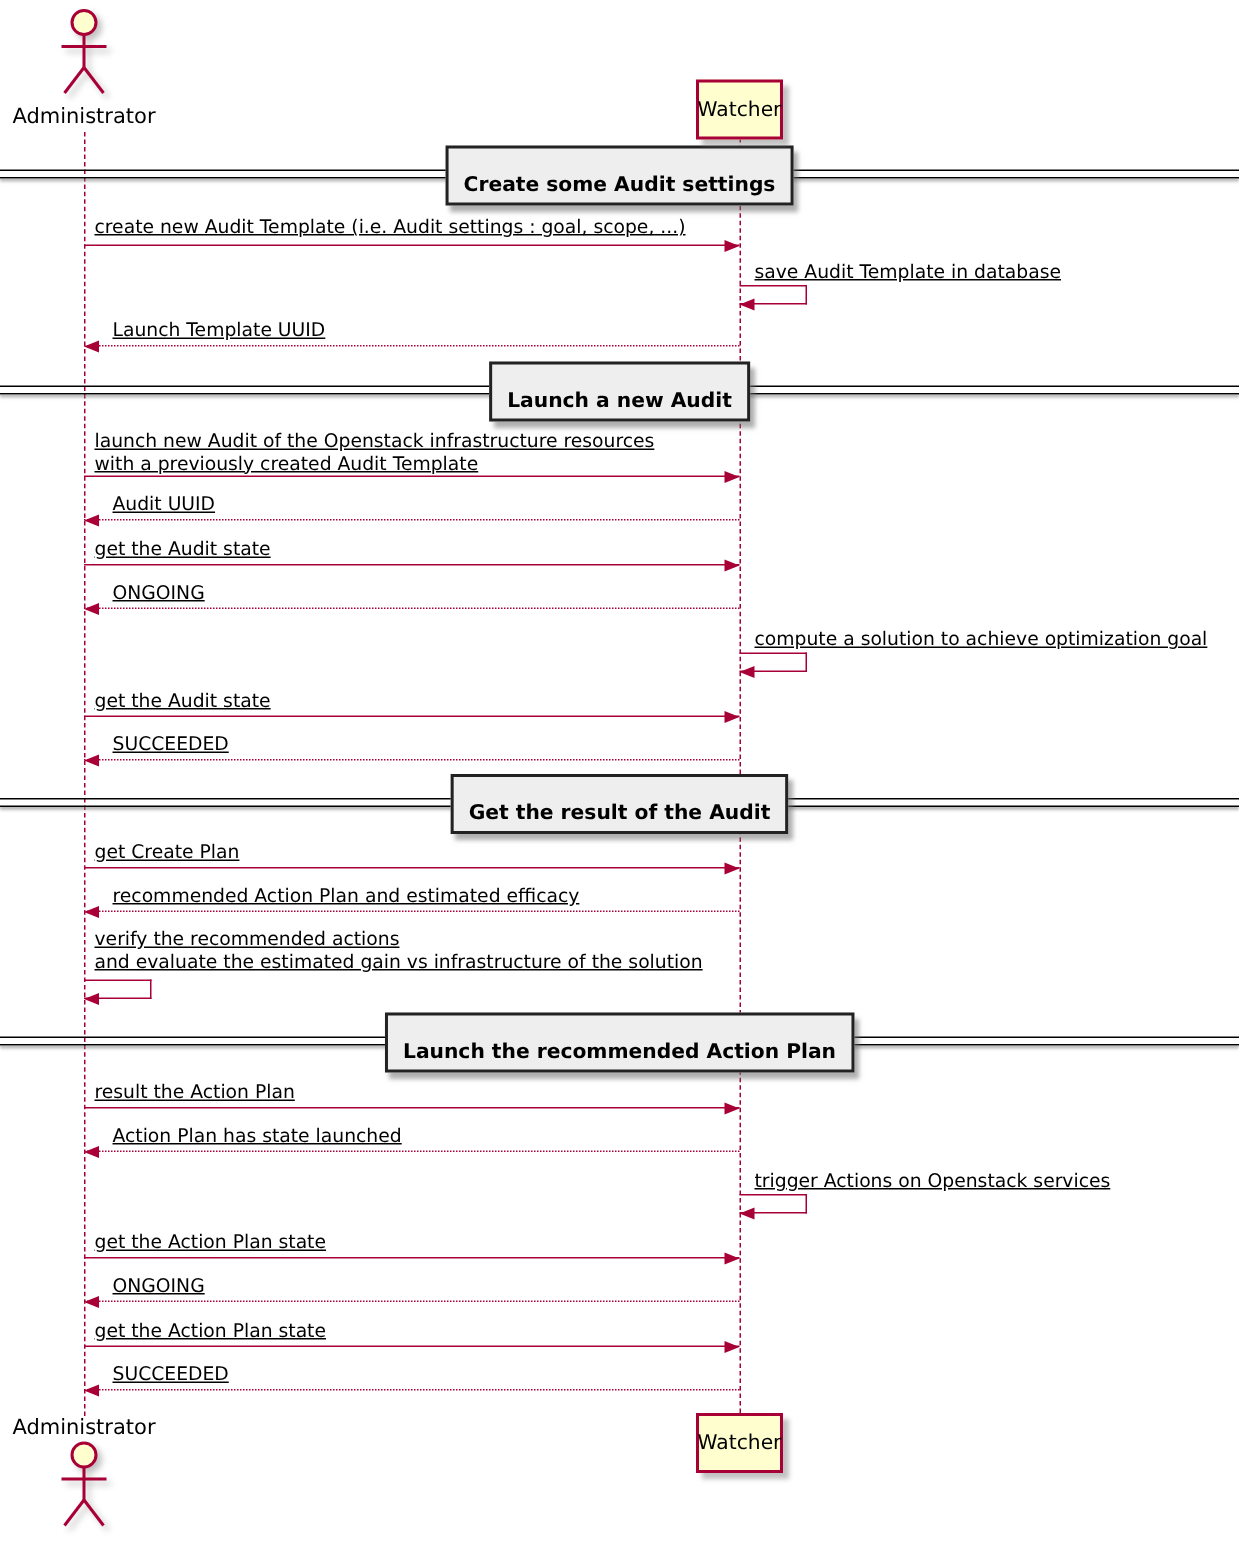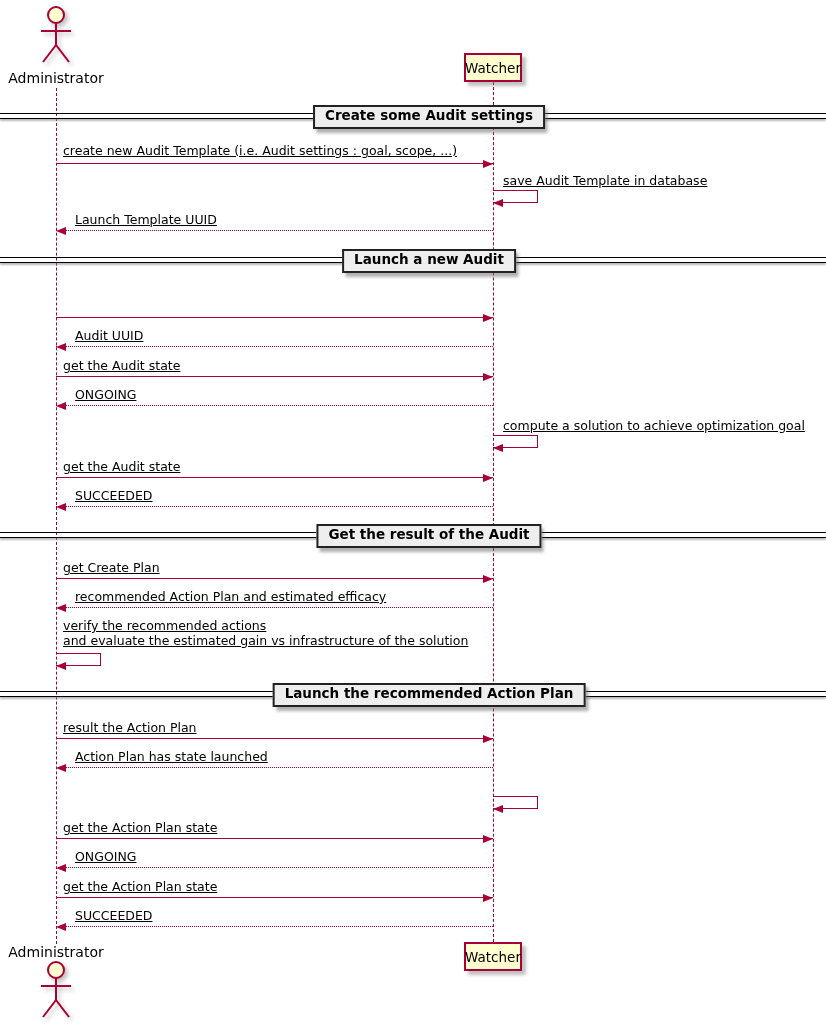--- a/index.html
+++ b/index.html
@@ -9,34 +9,34 @@
     overflow:hidden;
   }
   .lifeline { position:absolute; width:0; border-left:1px dashed var(--line,#A80036); z-index:1; }
 
   .actor-svg { position:absolute; left:34px; width:44px; height:62px; z-index:5;
                filter:drop-shadow(3px 3px 2px rgba(120,120,120,.45)); }
   .actor-label { position:absolute; left:0; width:112px; text-align:center;
                  font-size:14px; color:#000; z-index:5; }
 
   .participant-box {
-    position:absolute; left:464px; width:58px; height:29px; box-sizing:border-box;
+    position:absolute; left:464px; width:58px; height:40px; box-sizing:border-box;
     background:var(--participant_fill,#FEFECE); border:2px solid var(--line,#A80036);
     box-shadow:4px 4px 3px rgba(120,120,120,.45);
     display:flex; align-items:center; justify-content:center;
     font-size:13.5px; color:#000; z-index:5;
   }
 
   .div-lines { position:absolute; left:0; width:826px; height:4px; box-sizing:content-box;
                border-top:1.5px solid #000; border-bottom:1.5px solid #000;
                box-shadow:0 2px 2px rgba(130,130,130,.55); z-index:2; }
   .div-box { position:absolute; left:413px; transform:translate(-50%,-50%);
              background:var(--divider_fill,#EEEEEE); border:2px solid var(--divider_border,#222);
-             padding:0 10px 4px; font-weight:bold; font-size:13.5px; color:#000;
-             white-space:nowrap; box-shadow:3px 4px 3px rgba(110,110,110,.55); z-index:3;margin-left:16px; }
+             padding:16px 10px 4px; font-weight:bold; font-size:13.5px; color:#000;
+             white-space:nowrap; box-shadow:3px 4px 3px rgba(110,110,110,.55); z-index:3; }
 
   .msg-text { position:absolute; font-size:12.5px; line-height:14.5px; color:#000;
               white-space:pre-line; z-index:4;text-decoration:underline; }
   .arr { position:absolute; left:56px; width:437px; height:0; z-index:4; }
   .arr.solid  { border-top:1px solid var(--line,#A80036); }
   .arr.dotted { border-top:1px dotted var(--line,#A80036); }
   .head-r { position:absolute; right:0; top:-4.5px; width:0; height:0;
             border-left:10px solid var(--line,#A80036);
             border-top:4px solid transparent; border-bottom:4px solid transparent; }
   .head-l { position:absolute; left:0; top:-4.5px; width:0; height:0;
@@ -81,20 +81,22 @@
     </div>
 
   <div class="msg-text" style="left:75px; top:213px">Launch Template UUID</div>
   <div class="arr dotted" style="top:230px">
       <span class="head-l"></span>
     </div>
 
   <div class="div-lines" style="top:257px"></div>
   <div class="div-box" style="top:261px">Launch a new Audit</div>
 
+  <div class="msg-text" style="left:63px; top:287px">launch new Audit of the Openstack infrastructure resources
+with a previously created Audit Template</div>
   <div class="arr solid" style="top:317px">
       <span class="head-r"></span>
     </div>
 
   <div class="msg-text" style="left:75px; top:329px">Audit UUID</div>
   <div class="arr dotted" style="top:346px">
       <span class="head-l"></span>
     </div>
 
   <div class="msg-text" style="left:63px; top:359px">get the Audit state</div>
@@ -147,20 +149,21 @@
   <div class="msg-text" style="left:63px; top:721px">result the Action Plan</div>
   <div class="arr solid" style="top:738px">
       <span class="head-r"></span>
     </div>
 
   <div class="msg-text" style="left:75px; top:750px">Action Plan has state launched</div>
   <div class="arr dotted" style="top:767px">
       <span class="head-l"></span>
     </div>
 
+  <div class="msg-text" style="left:503px; top:780px">trigger Actions on Openstack services</div>
   <div class="self-loop" style="left:493px; top:796px">
       <span class="head-l"></span>
     </div>
 
   <div class="msg-text" style="left:63px; top:821px">get the Action Plan state</div>
   <div class="arr solid" style="top:838px">
       <span class="head-r"></span>
     </div>
 
   <div class="msg-text" style="left:75px; top:850px">ONGOING</div>

